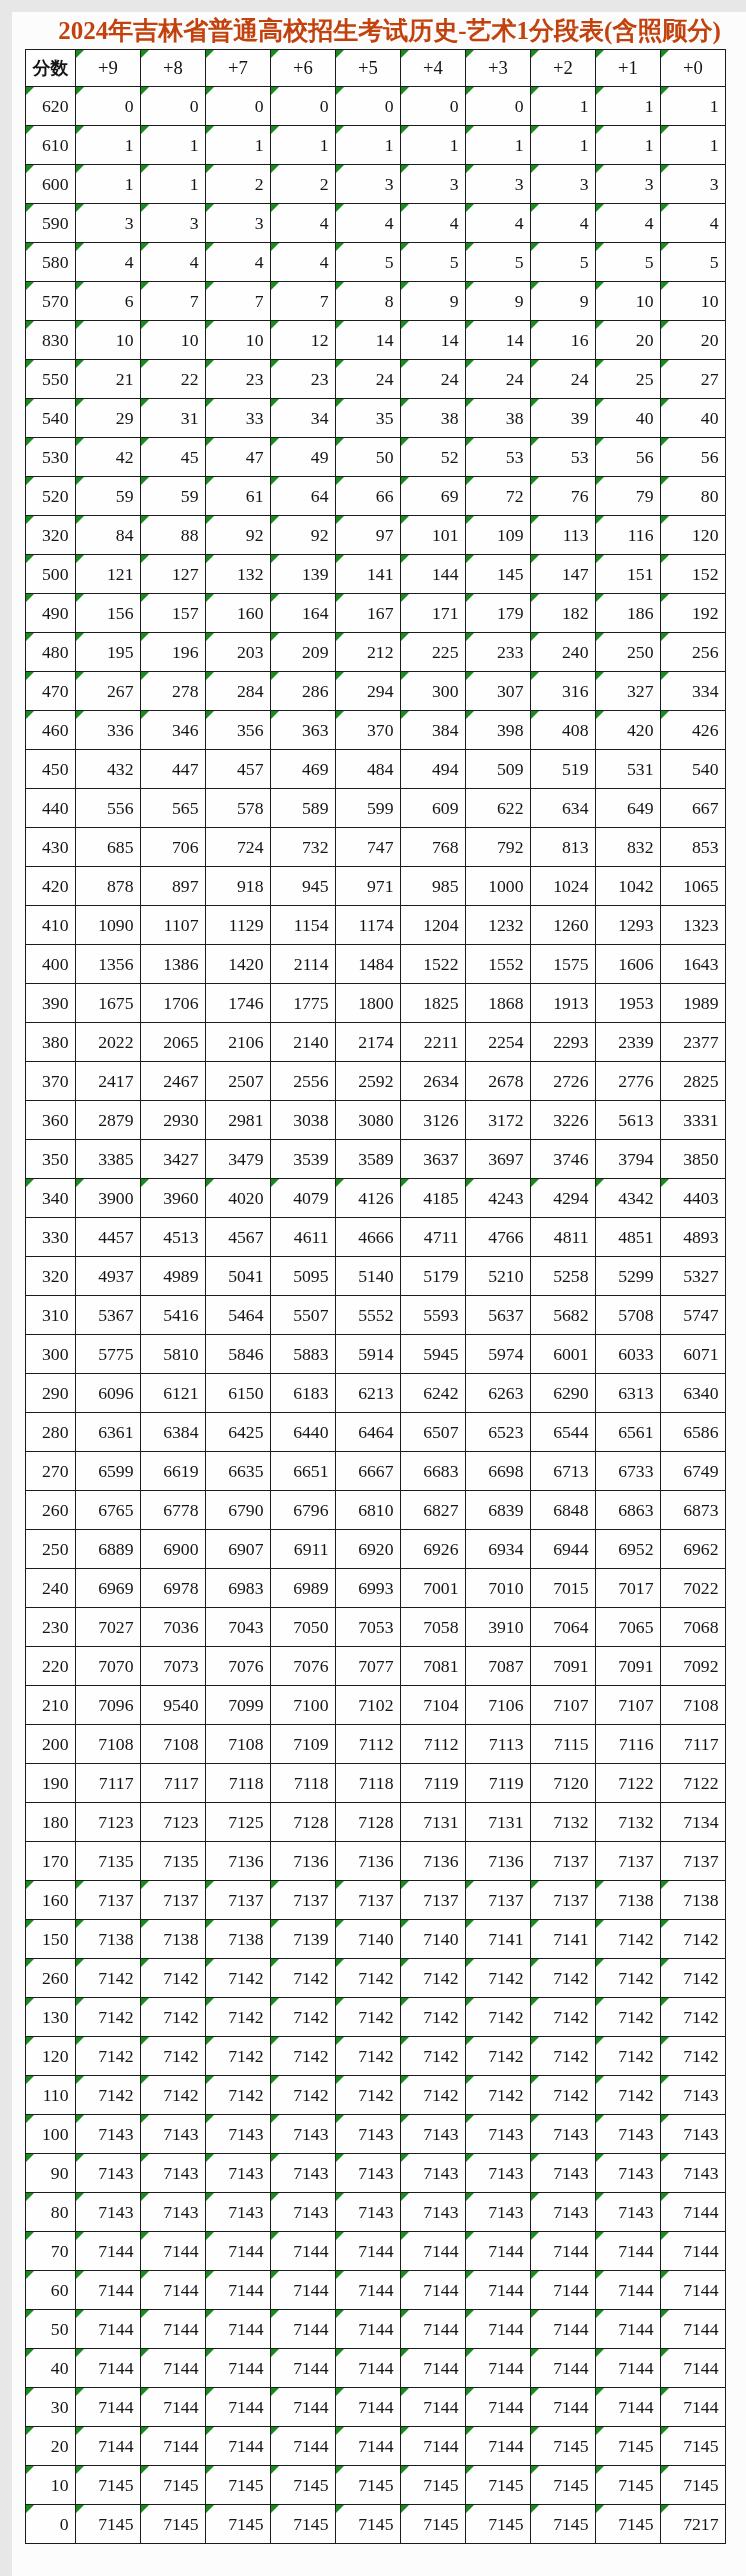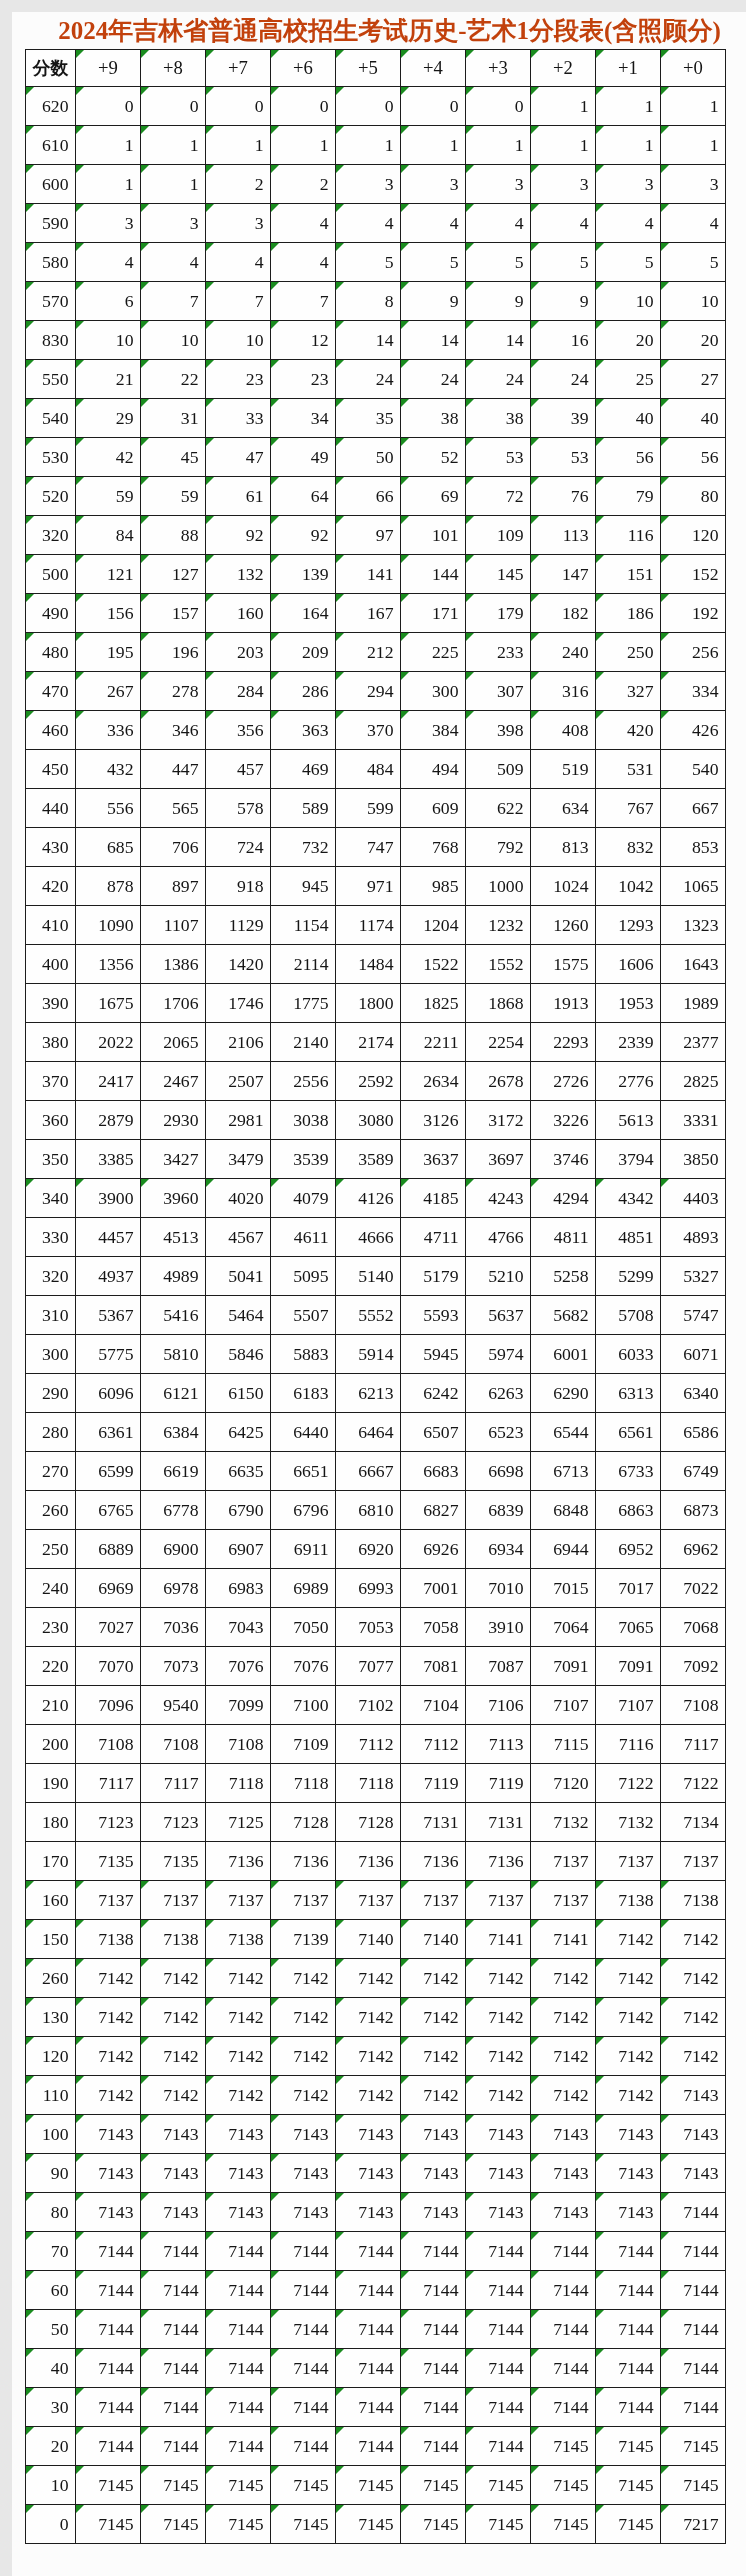--- a/index.html
+++ b/index.html
@@ -323,21 +323,21 @@
       <tr class="datarow">
         <td><span>440</span></td>
         <td><span>556</span></td>
         <td><span>565</span></td>
         <td><span>578</span></td>
         <td><span>589</span></td>
         <td><span>599</span></td>
         <td><span>609</span></td>
         <td><span>622</span></td>
         <td><span>634</span></td>
-        <td><span>767</span></td>
+        <td><span>649</span></td>
         <td><span>667</span></td>
       </tr>
       <tr class="datarow">
         <td><span>430</span></td>
         <td><span>685</span></td>
         <td><span>706</span></td>
         <td><span>724</span></td>
         <td><span>732</span></td>
         <td><span>747</span></td>
         <td><span>768</span></td>

